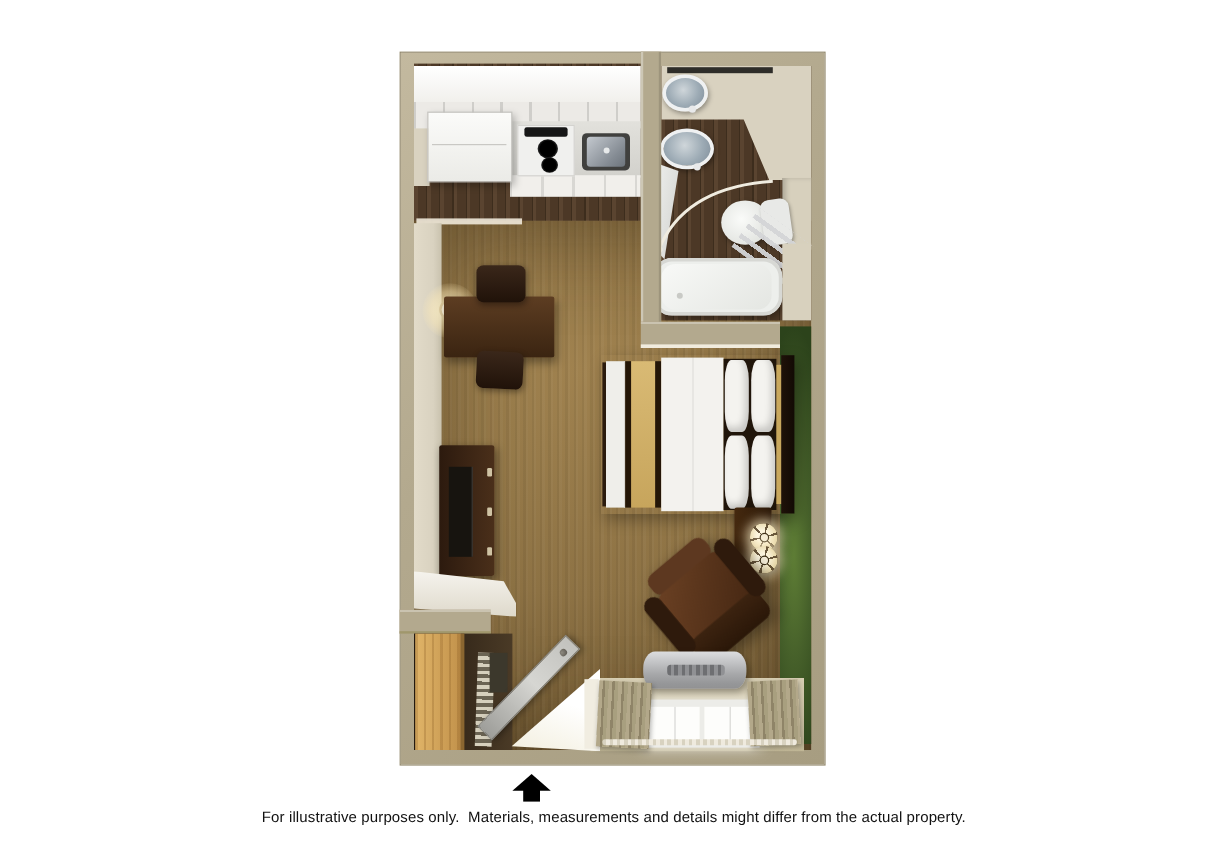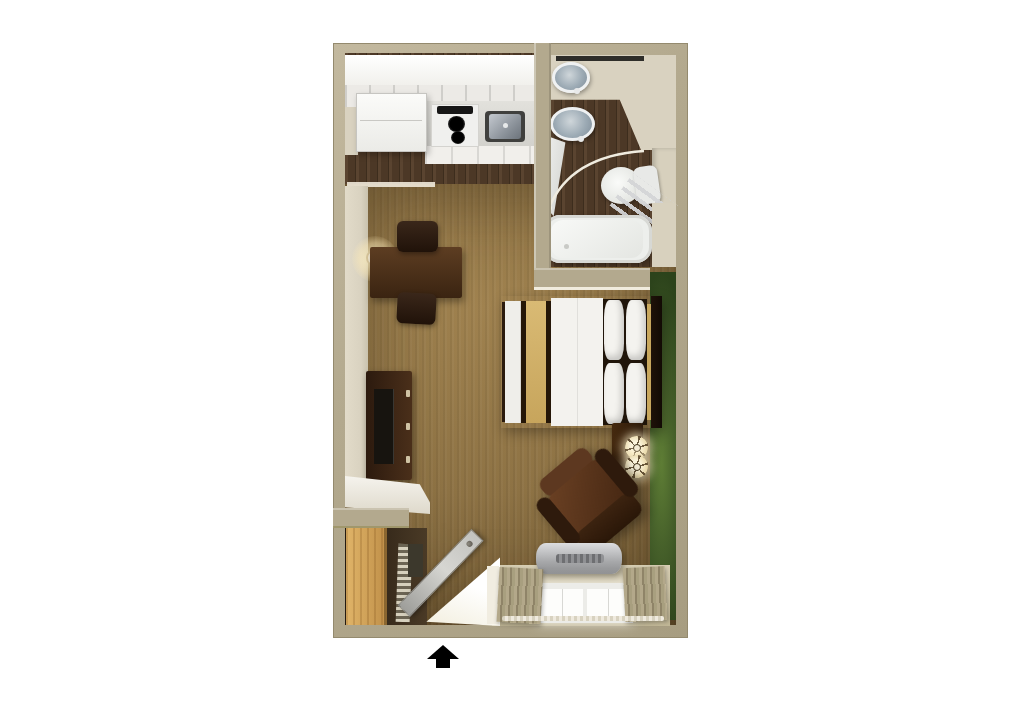--- a/index.html
+++ b/index.html
@@ -288,14 +288,15 @@
   <div class="ptac-vent"></div>
   <div class="window-frame"></div>
   <div class="pane pane1"></div>
   <div class="pane pane2"></div>
   <div class="curtain curtain-left"></div>
   <div class="curtain curtain-right"></div>
   <div class="curtain-rod"></div>
 
   <div class="arrow-head"></div>
   <div class="arrow-stem"></div>
+  <div class="caption">For illustrative purposes only.  Materials, measurements and details might differ from the actual property.</div>
 
 </div>
 
 </body></html>

